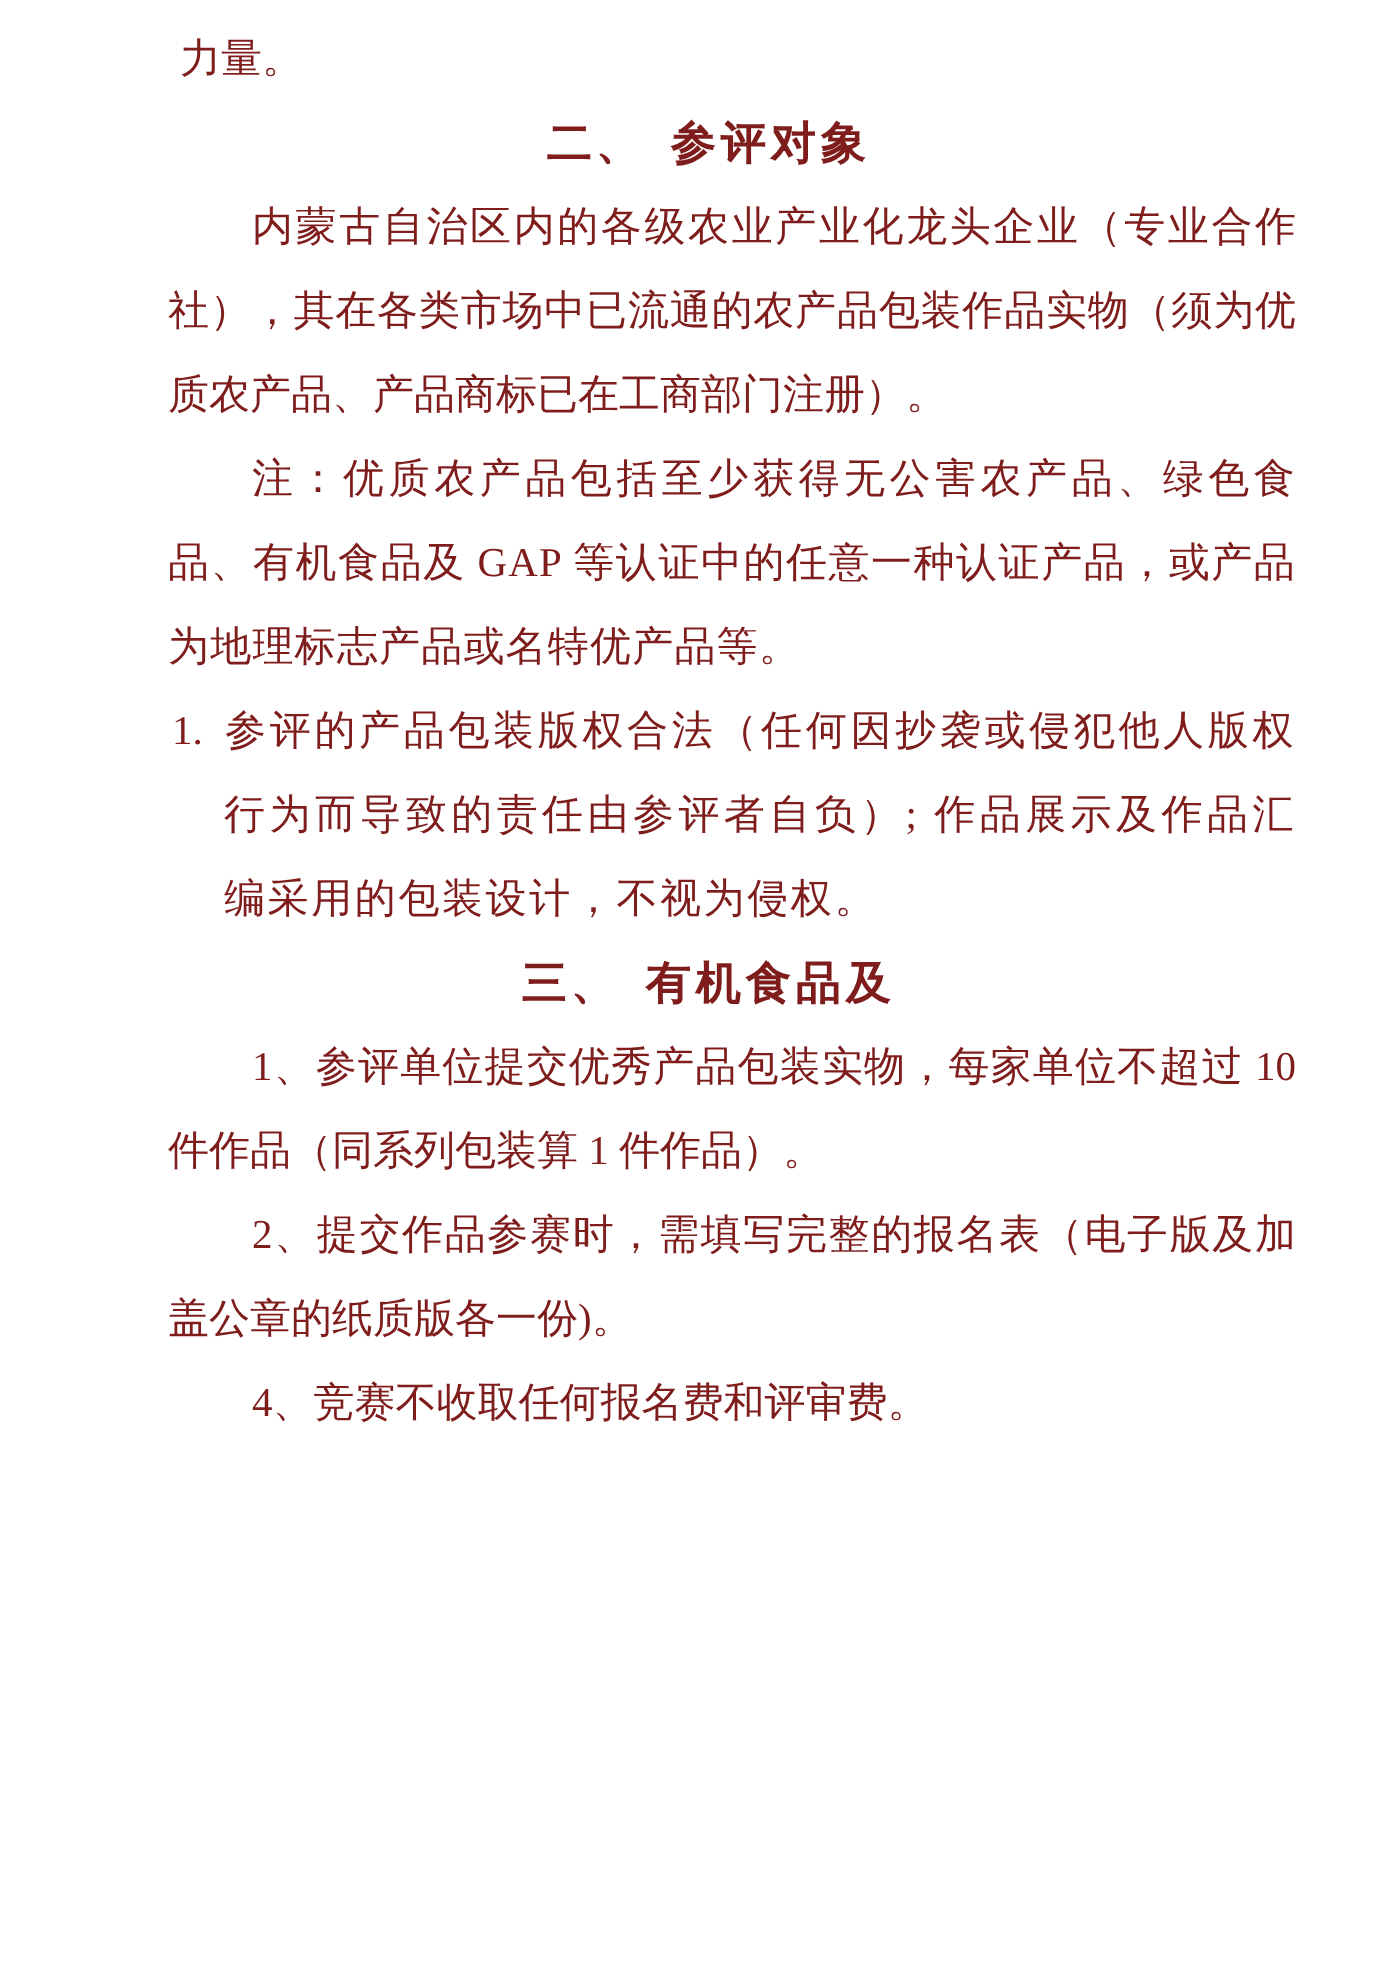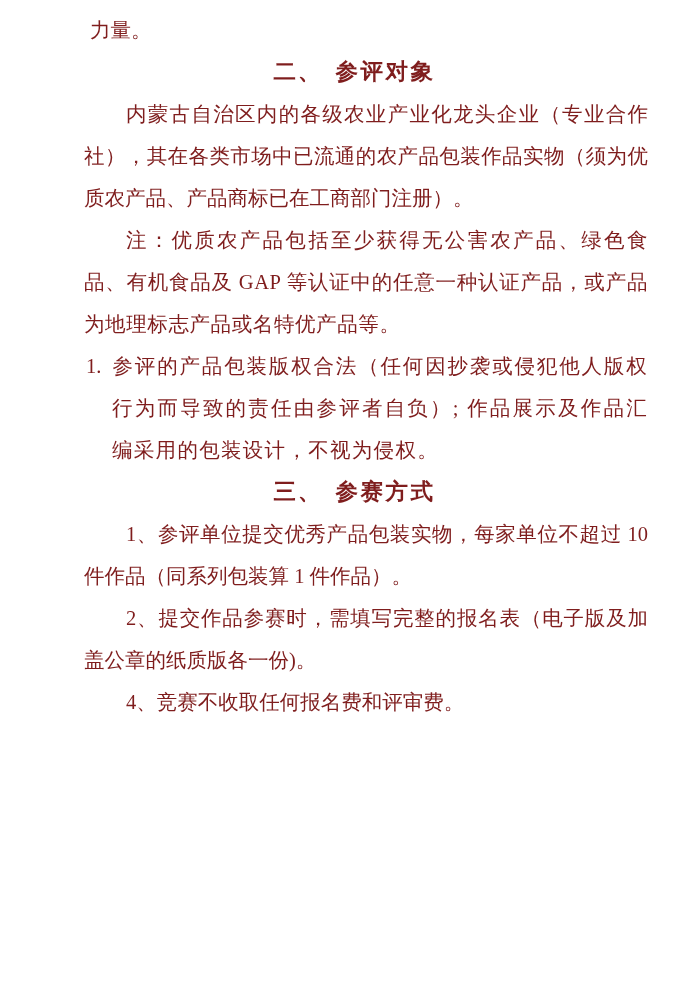--- a/index.html
+++ b/index.html
@@ -70,21 +70,21 @@
 
   <div class="para">内蒙古自治区内的各级农业产业化龙头企业（专业合作社），其在各类市场中已流通的农产品包装作品实物（须为优质农产品、产品商标已在工商部门注册）。</div>
 
   <div class="para note">注：优质农产品包括至少获得无公害农产品、绿色食品、有机食品及 GAP 等认证中的任意一种认证产品，或产品为地理标志产品或名特优产品等。</div>
 
   <div class="list-item">
     <span class="num">1.</span><span>参评的产品包装版权合法（任何因抄袭或侵犯他人版权行为而导致的责任由参评者自负）; 作品展示及作品汇编采用的包装设计，不视为侵权。</span>
   </div>
 
   <div class="heading">
-    <span class="hnum">三、</span><span class="htitle">参赛方式</span>
+    <span class="hnum">三、</span><span class="htitle">有机食品及</span>
   </div>
 
   <div class="para">1、参评单位提交优秀产品包装实物，每家单位不超过 10 件作品（同系列包装算 1 件作品）。</div>
 
   <div class="para">2、提交作品参赛时，需填写完整的报名表（电子版及加盖公章的纸质版各一份)。</div>
 
 
   <div class="para">4、竞赛不收取任何报名费和评审费。</div>
 
 

